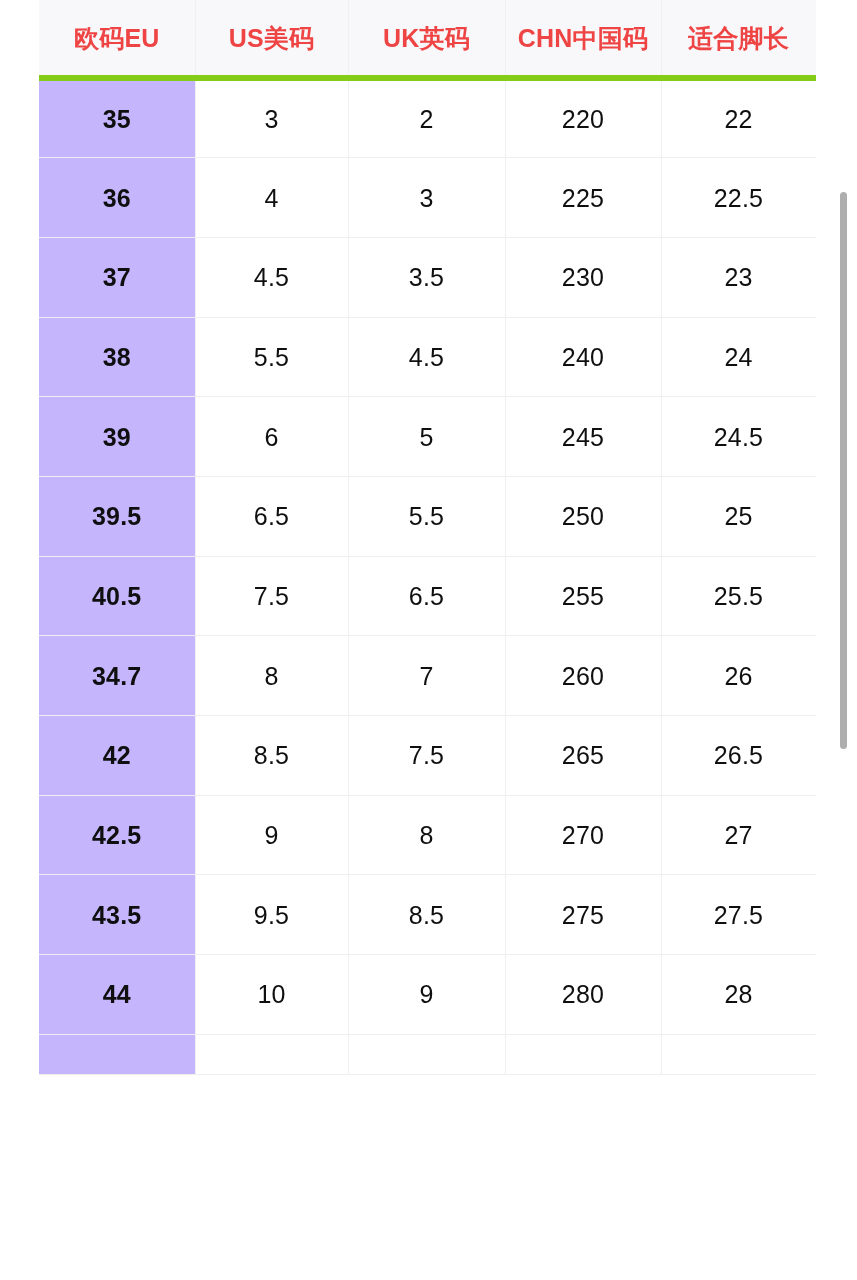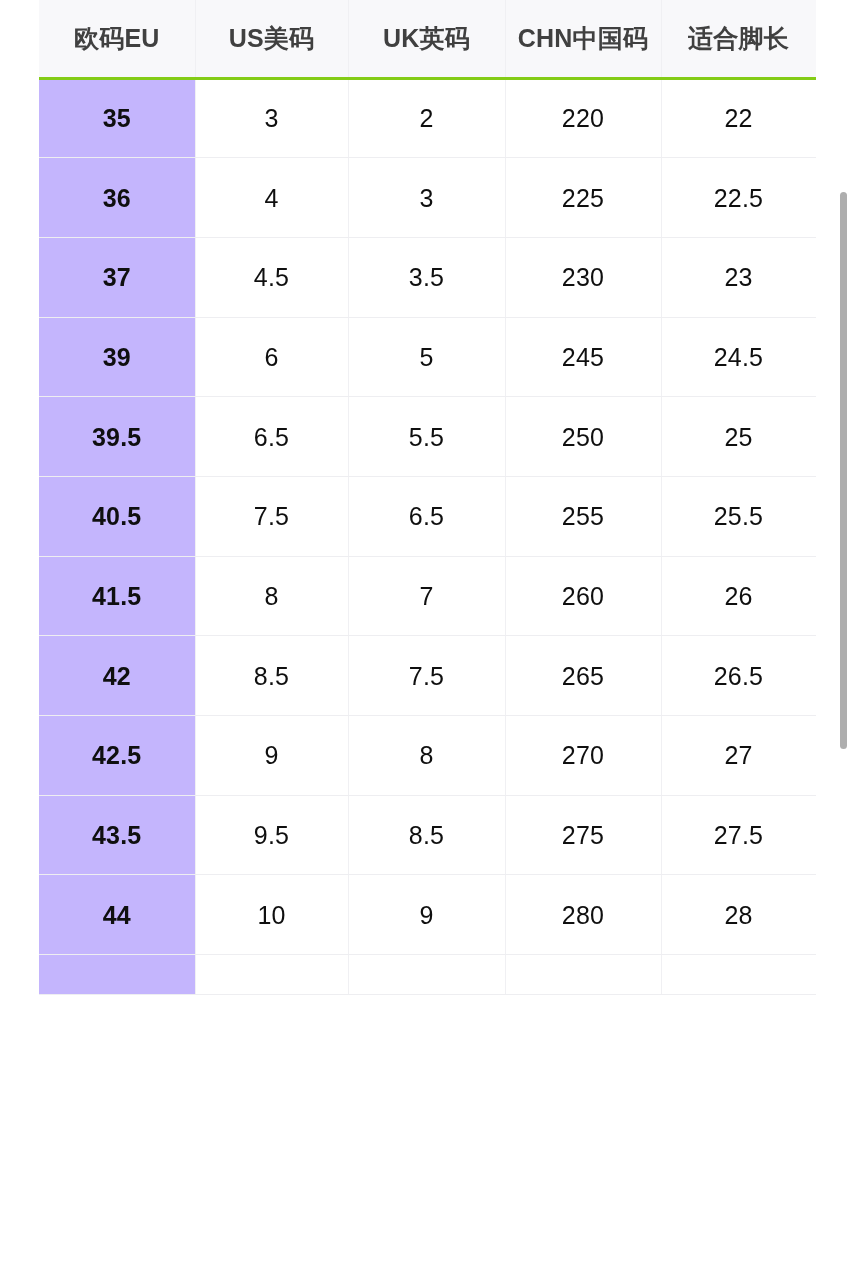--- a/index.html
+++ b/index.html
@@ -52,22 +52,22 @@
   }
   table.size-table th:last-child,
   table.size-table td:last-child { border-right: 1px solid #f0f0f3; }
 
   
   table.size-table thead th {
     height: 78px;
     background: #f8f8fa;
     font-weight: 700;
     font-size: 25px;
-    border-bottom: 3px solid #84cc16;
-    color: #404040;
+    border-bottom: 6px solid #84cc16;
+    color: #ef4444;
   }
 
   
   table.size-table tbody td {
     height: 79.7px;
     background: #ffffff;
     font-weight: 400;
   }
   
   table.size-table tbody td.col-eu {
@@ -134,20 +134,27 @@
             <td>22.5</td>
           </tr>
           <tr>
             <td class="col-eu">37</td>
             <td>4.5</td>
             <td>3.5</td>
             <td>230</td>
             <td>23</td>
           </tr>
           <tr>
+            <td class="col-eu">38</td>
+            <td>5.5</td>
+            <td>4.5</td>
+            <td>240</td>
+            <td>24</td>
+          </tr>
+          <tr>
             <td class="col-eu">39</td>
             <td>6</td>
             <td>5</td>
             <td>245</td>
             <td>24.5</td>
           </tr>
           <tr>
             <td class="col-eu">39.5</td>
             <td>6.5</td>
             <td>5.5</td>
@@ -155,21 +162,21 @@
             <td>25</td>
           </tr>
           <tr>
             <td class="col-eu">40.5</td>
             <td>7.5</td>
             <td>6.5</td>
             <td>255</td>
             <td>25.5</td>
           </tr>
           <tr>
-            <td class="col-eu">41.5</td>
+            <td class="col-eu">34.7</td>
             <td>8</td>
             <td>7</td>
             <td>260</td>
             <td>26</td>
           </tr>
           <tr>
             <td class="col-eu">42</td>
             <td>8.5</td>
             <td>7.5</td>
             <td>265</td>

